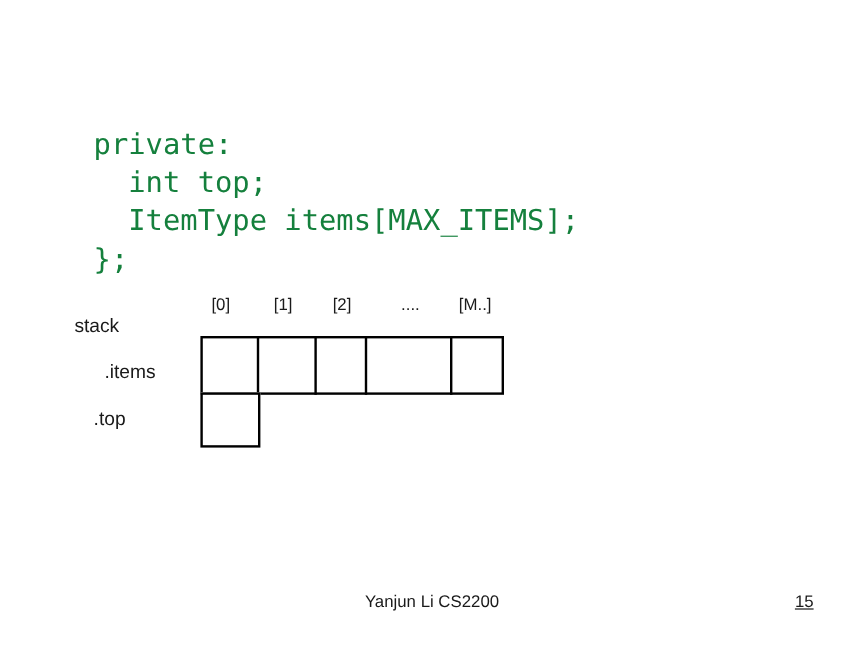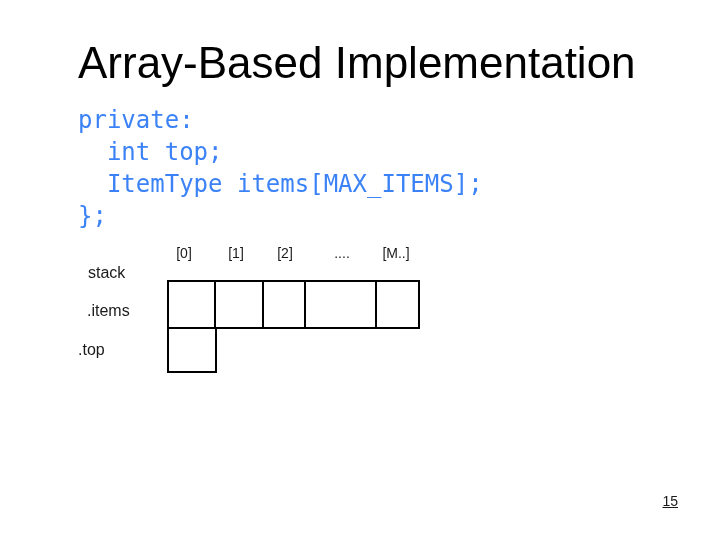--- a/index.html
+++ b/index.html
@@ -27,31 +27,31 @@
     white-space: nowrap;
   }
   .code {
     position: absolute;
     left: 78px;
     top: 104px;
     margin: 0;
     font-family: "DejaVu Sans Mono", monospace;
     font-size: 24px;
     line-height: 32px;
-    color: #3b82f6;
+    color: #15803d;
     white-space: pre;
   }
   .diagram-label {
     position: absolute;
     font-size: 16px;
     line-height: 1;
     color: #1a1a1a;
     white-space: nowrap;
   }
-  .lbl-stack  { left: 88px; top: 265px; }
+  .lbl-stack  { left: 62px; top: 265px; }
   .lbl-items  { left: 87px; top: 303px; }
   .lbl-top    { left: 78px; top: 342px; }
   .index-label {
     position: absolute;
     top: 246px;
     transform: translateX(-50%);
     font-size: 14px;
     line-height: 1;
     color: #1a1a1a;
     white-space: nowrap;
@@ -110,21 +110,20 @@
     line-height: 1.15;
     color: #1a1a1a;
     text-decoration: underline;
   }
 </style>
 </head>
 <body>
 
 <div class="slide">
 
-  <div class="title">Array-Based Implementation</div>
 
   <pre class="code"><span>private:</span>
 <span>  int top;</span>
 <span>  ItemType items[MAX_ITEMS];</span>
 <span>};</span></pre>
 
   <div class="diagram-label lbl-stack">stack</div>
 
   <div class="diagram-label lbl-items">.items</div>
 
@@ -137,16 +136,17 @@
   <div class="index-label idx-4">[M..]</div>
 
   <div class="array-row"></div>
   <div class="cell-divider div-0"></div>
   <div class="cell-divider div-1"></div>
   <div class="cell-divider div-2"></div>
   <div class="cell-divider div-3"></div>
 
   <div class="top-cell"></div>
 
+  <div class="footer-author">Yanjun Li CS2200</div>
 
   <div class="page-number">15</div>
 
 </div>
 
 </body></html>

